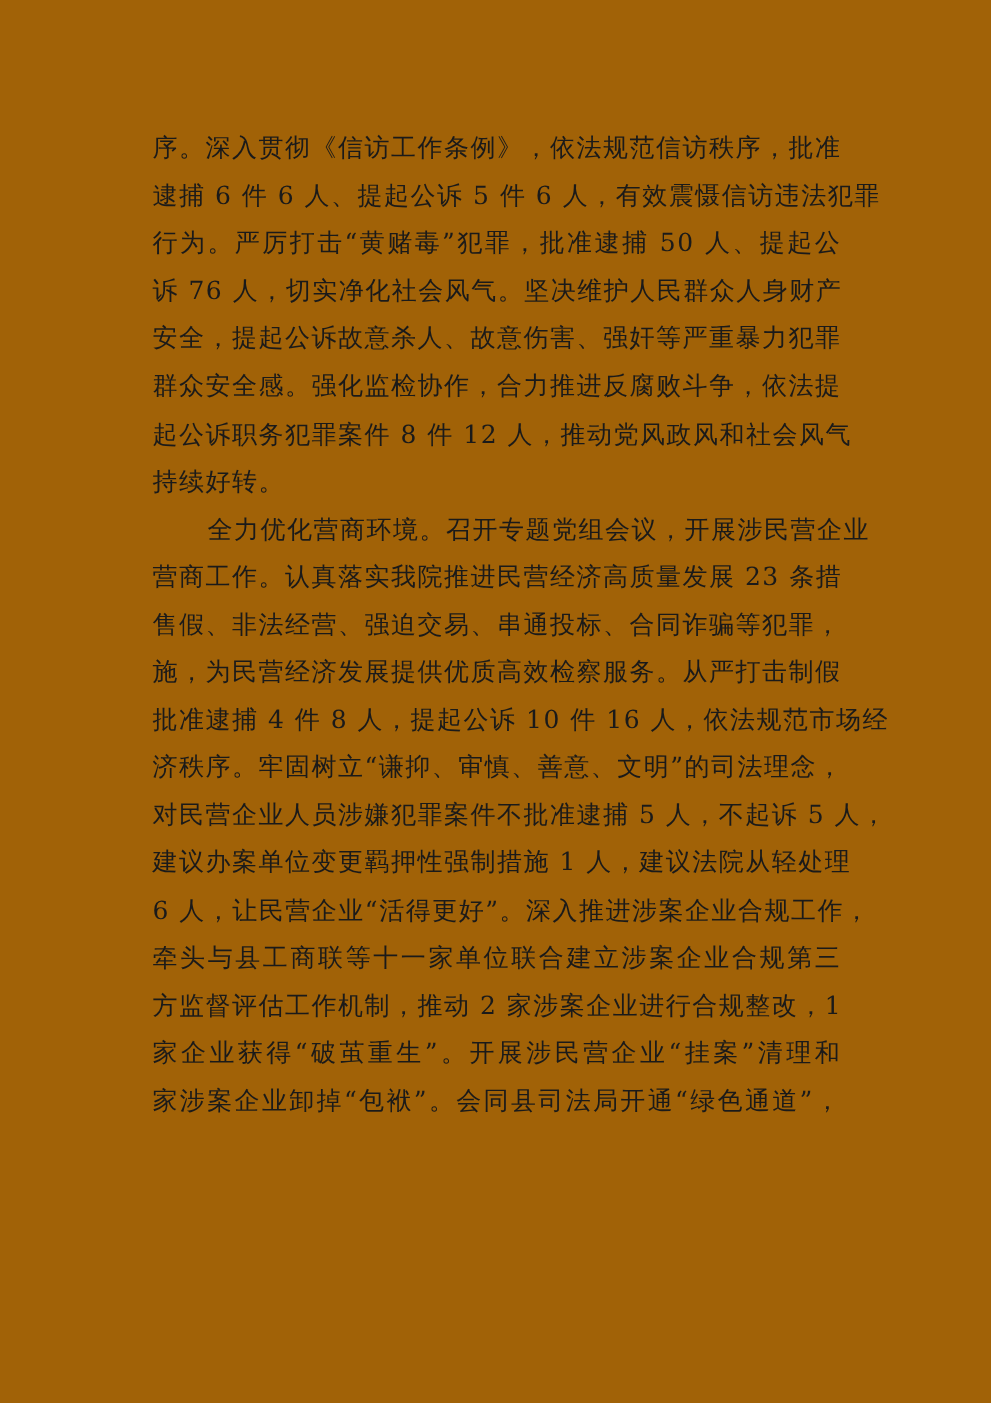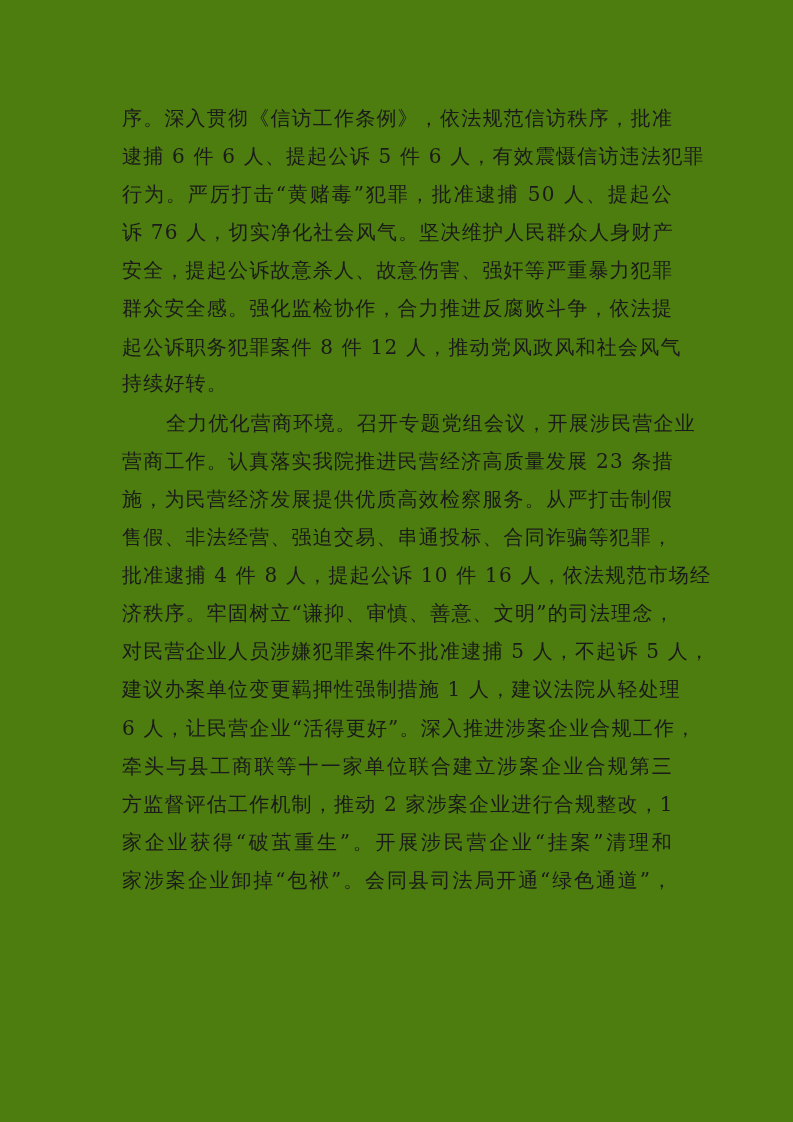--- a/index.html
+++ b/index.html
@@ -1,41 +1,41 @@
 <!DOCTYPE html>
 <html><head>
 <meta charset="utf-8">
 <style>
   html, body { margin: 0; padding: 0; background: #ffffff; }
   body { width: 793px; height: 1122px; position: relative; overflow: hidden; }
   .page {
     position: absolute;
     left: 0; top: 0;
     width: 793px; height: 1122px;
-    background: #4d7c0f;
+    background: #a16207;
   }
   .text-body {
     position: absolute;
     left: 122px;
     top: 99px;
     width: 551px;
     font-family: "DejaVu Serif", "Liberation Serif", serif;
     font-size: 20px;
     color: #1a1a1a;
   }
   .line {
     display: block;
     height: 38.1px;
     line-height: 38.1px;
     white-space: nowrap;
     text-align: justify;
     text-align-last: justify;
     letter-spacing: 1.2px;
   }
-  .line.last { text-align-last: left; font-family: Liberation Mono, monospace; }
+  .line.last { text-align-last: left; }
   .line.indent { padding-left: 44px; }
 </style>
 </head>
 <body>
 
 <div class="page">
   <div class="text-body">
 
     <div>
       <span class="line">序。深入贯彻《信访工作条例》，依法规范信访秩序，批准</span>
@@ -44,22 +44,22 @@
       <span class="line">诉 76 人，切实净化社会风气。坚决维护人民群众人身财产</span>
       <span class="line">安全，提起公诉故意杀人、故意伤害、强奸等严重暴力犯罪</span>
       <span class="line">群众安全感。强化监检协作，合力推进反腐败斗争，依法提</span>
       <span class="line">起公诉职务犯罪案件 8 件 12 人，推动党风政风和社会风气</span>
       <span class="line last">持续好转。</span>
     </div>
 
     <div>
       <span class="line indent">全力优化营商环境。召开专题党组会议，开展涉民营企业</span>
       <span class="line">营商工作。认真落实我院推进民营经济高质量发展 23 条措</span>
+      <span class="line">售假、非法经营、强迫交易、串通投标、合同诈骗等犯罪，</span>
       <span class="line">施，为民营经济发展提供优质高效检察服务。从严打击制假</span>
-      <span class="line">售假、非法经营、强迫交易、串通投标、合同诈骗等犯罪，</span>
       <span class="line">批准逮捕 4 件 8 人，提起公诉 10 件 16 人，依法规范市场经</span>
       <span class="line">济秩序。牢固树立“谦抑、审慎、善意、文明”的司法理念，</span>
       <span class="line">对民营企业人员涉嫌犯罪案件不批准逮捕 5 人，不起诉 5 人，</span>
       <span class="line">建议办案单位变更羁押性强制措施 1 人，建议法院从轻处理</span>
       <span class="line">6 人，让民营企业“活得更好”。深入推进涉案企业合规工作，</span>
       <span class="line">牵头与县工商联等十一家单位联合建立涉案企业合规第三</span>
       <span class="line">方监督评估工作机制，推动 2 家涉案企业进行合规整改，1</span>
       <span class="line">家企业获得“破茧重生”。开展涉民营企业“挂案”清理和</span>
       <span class="line">家涉案企业卸掉“包袱”。会同县司法局开通“绿色通道”，</span>
     </div>

